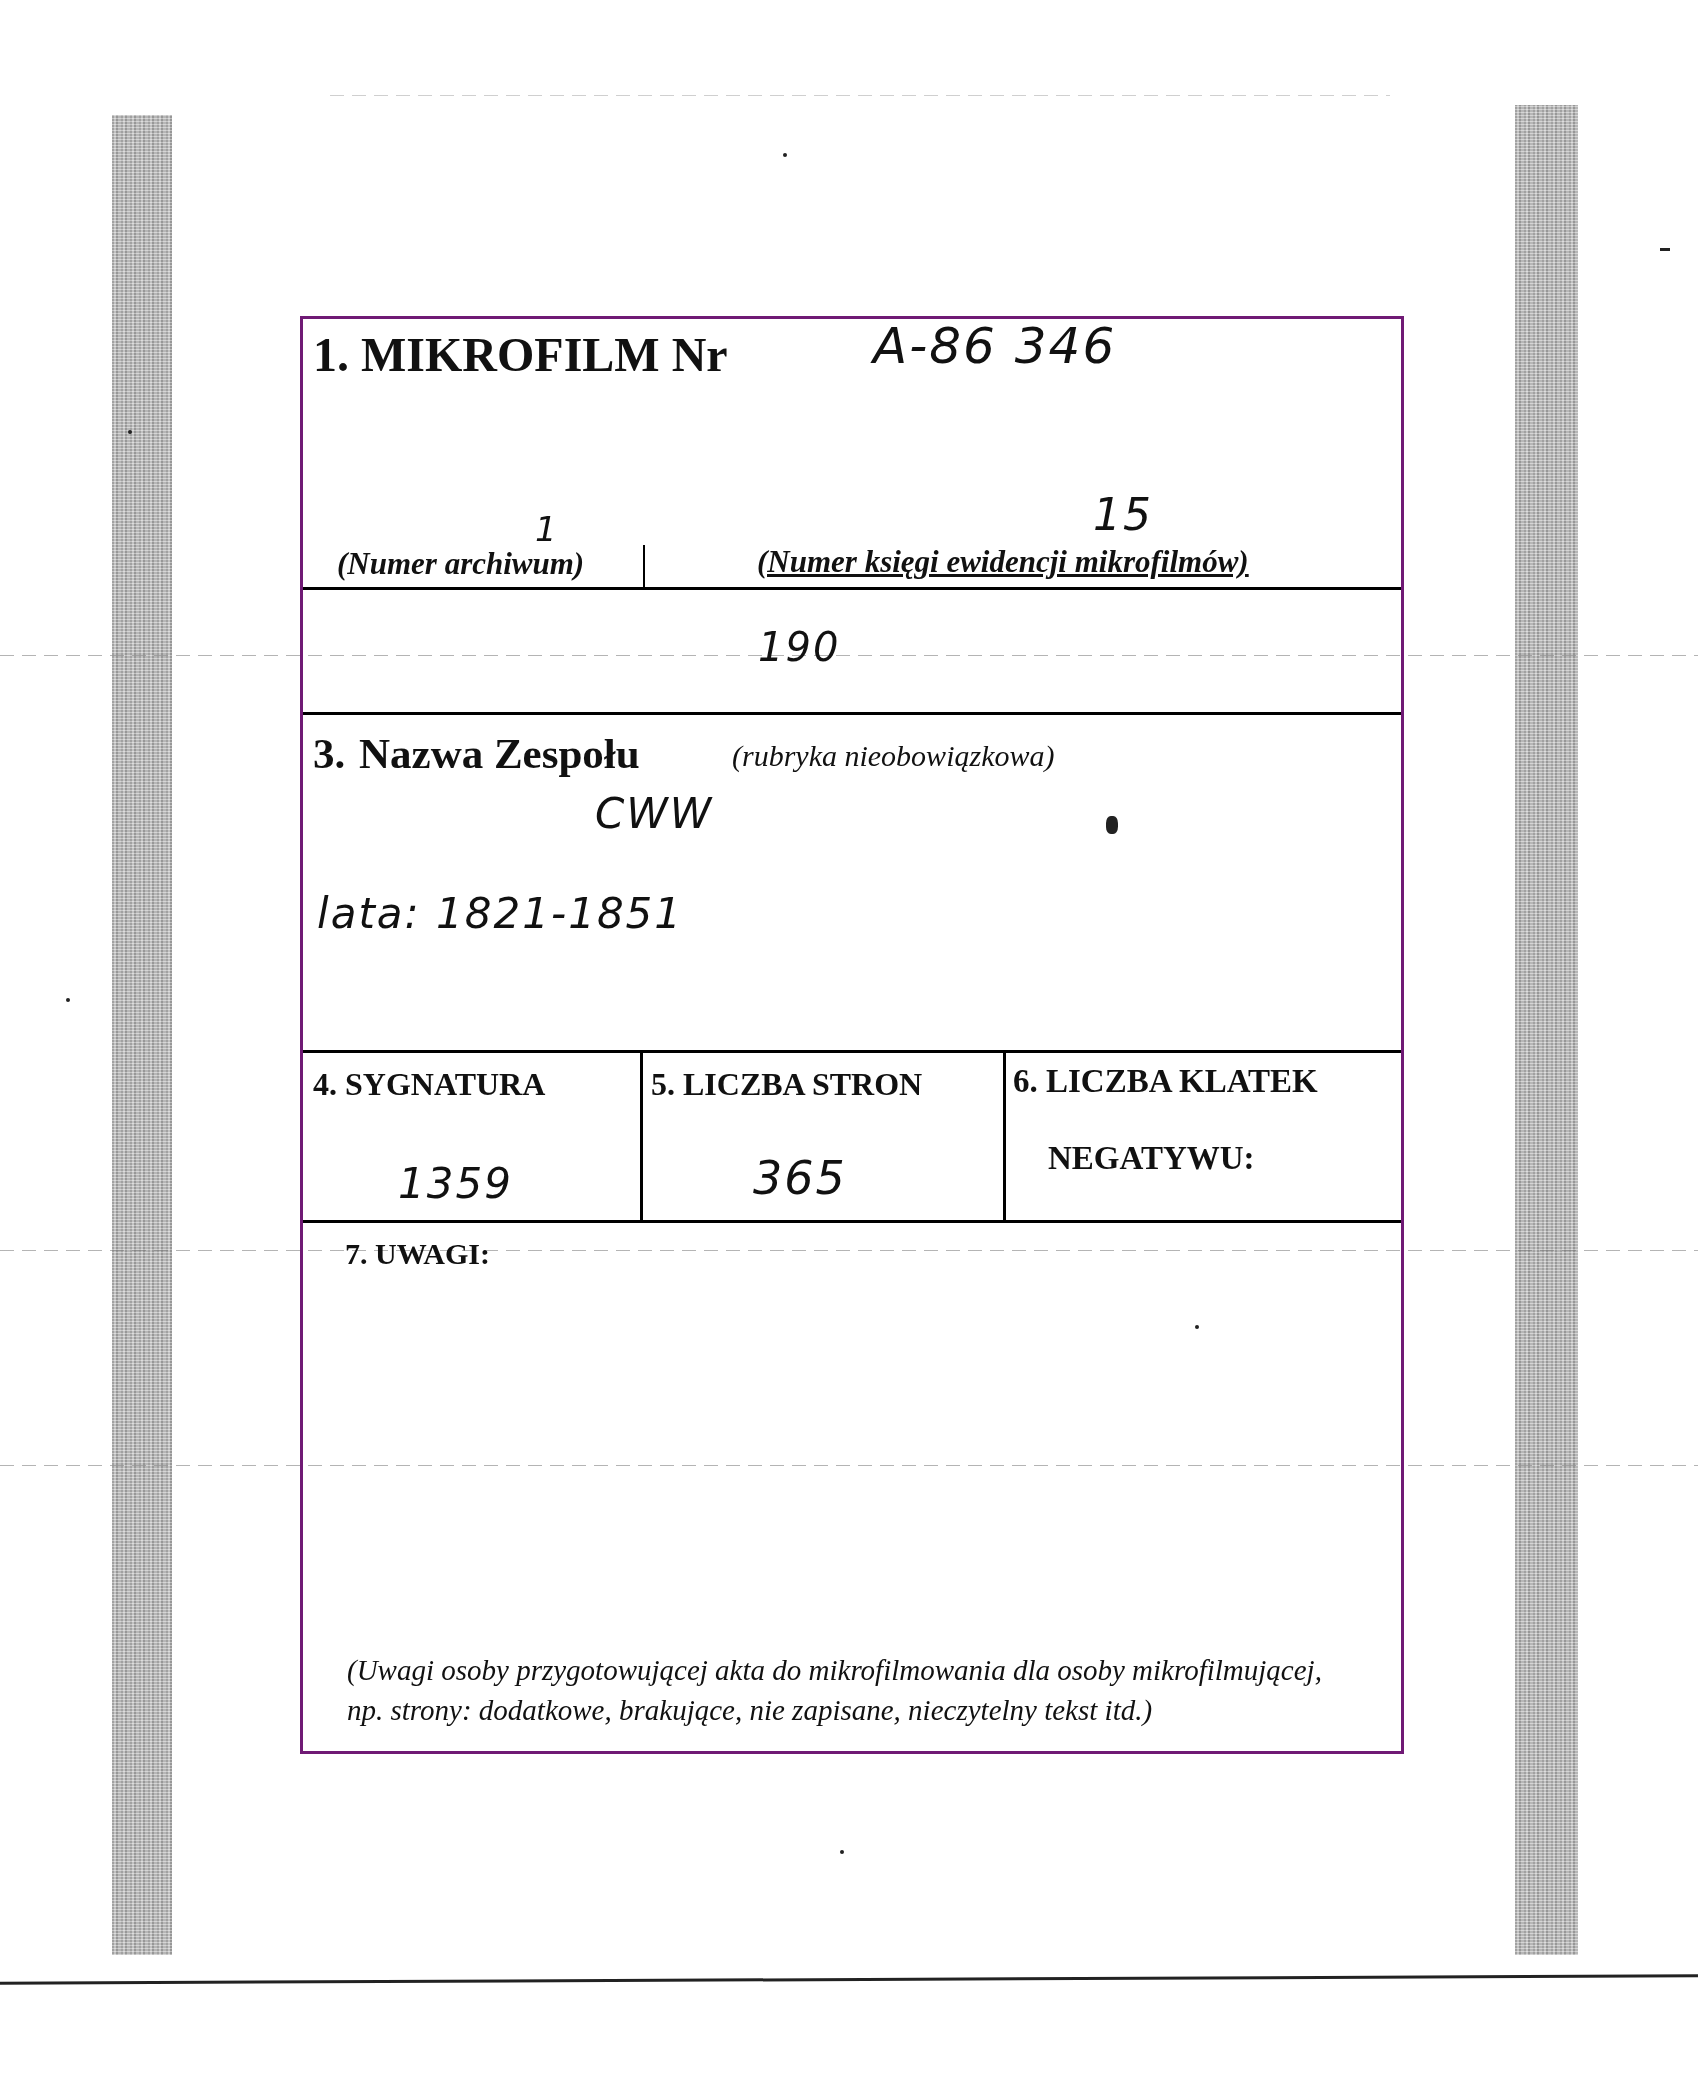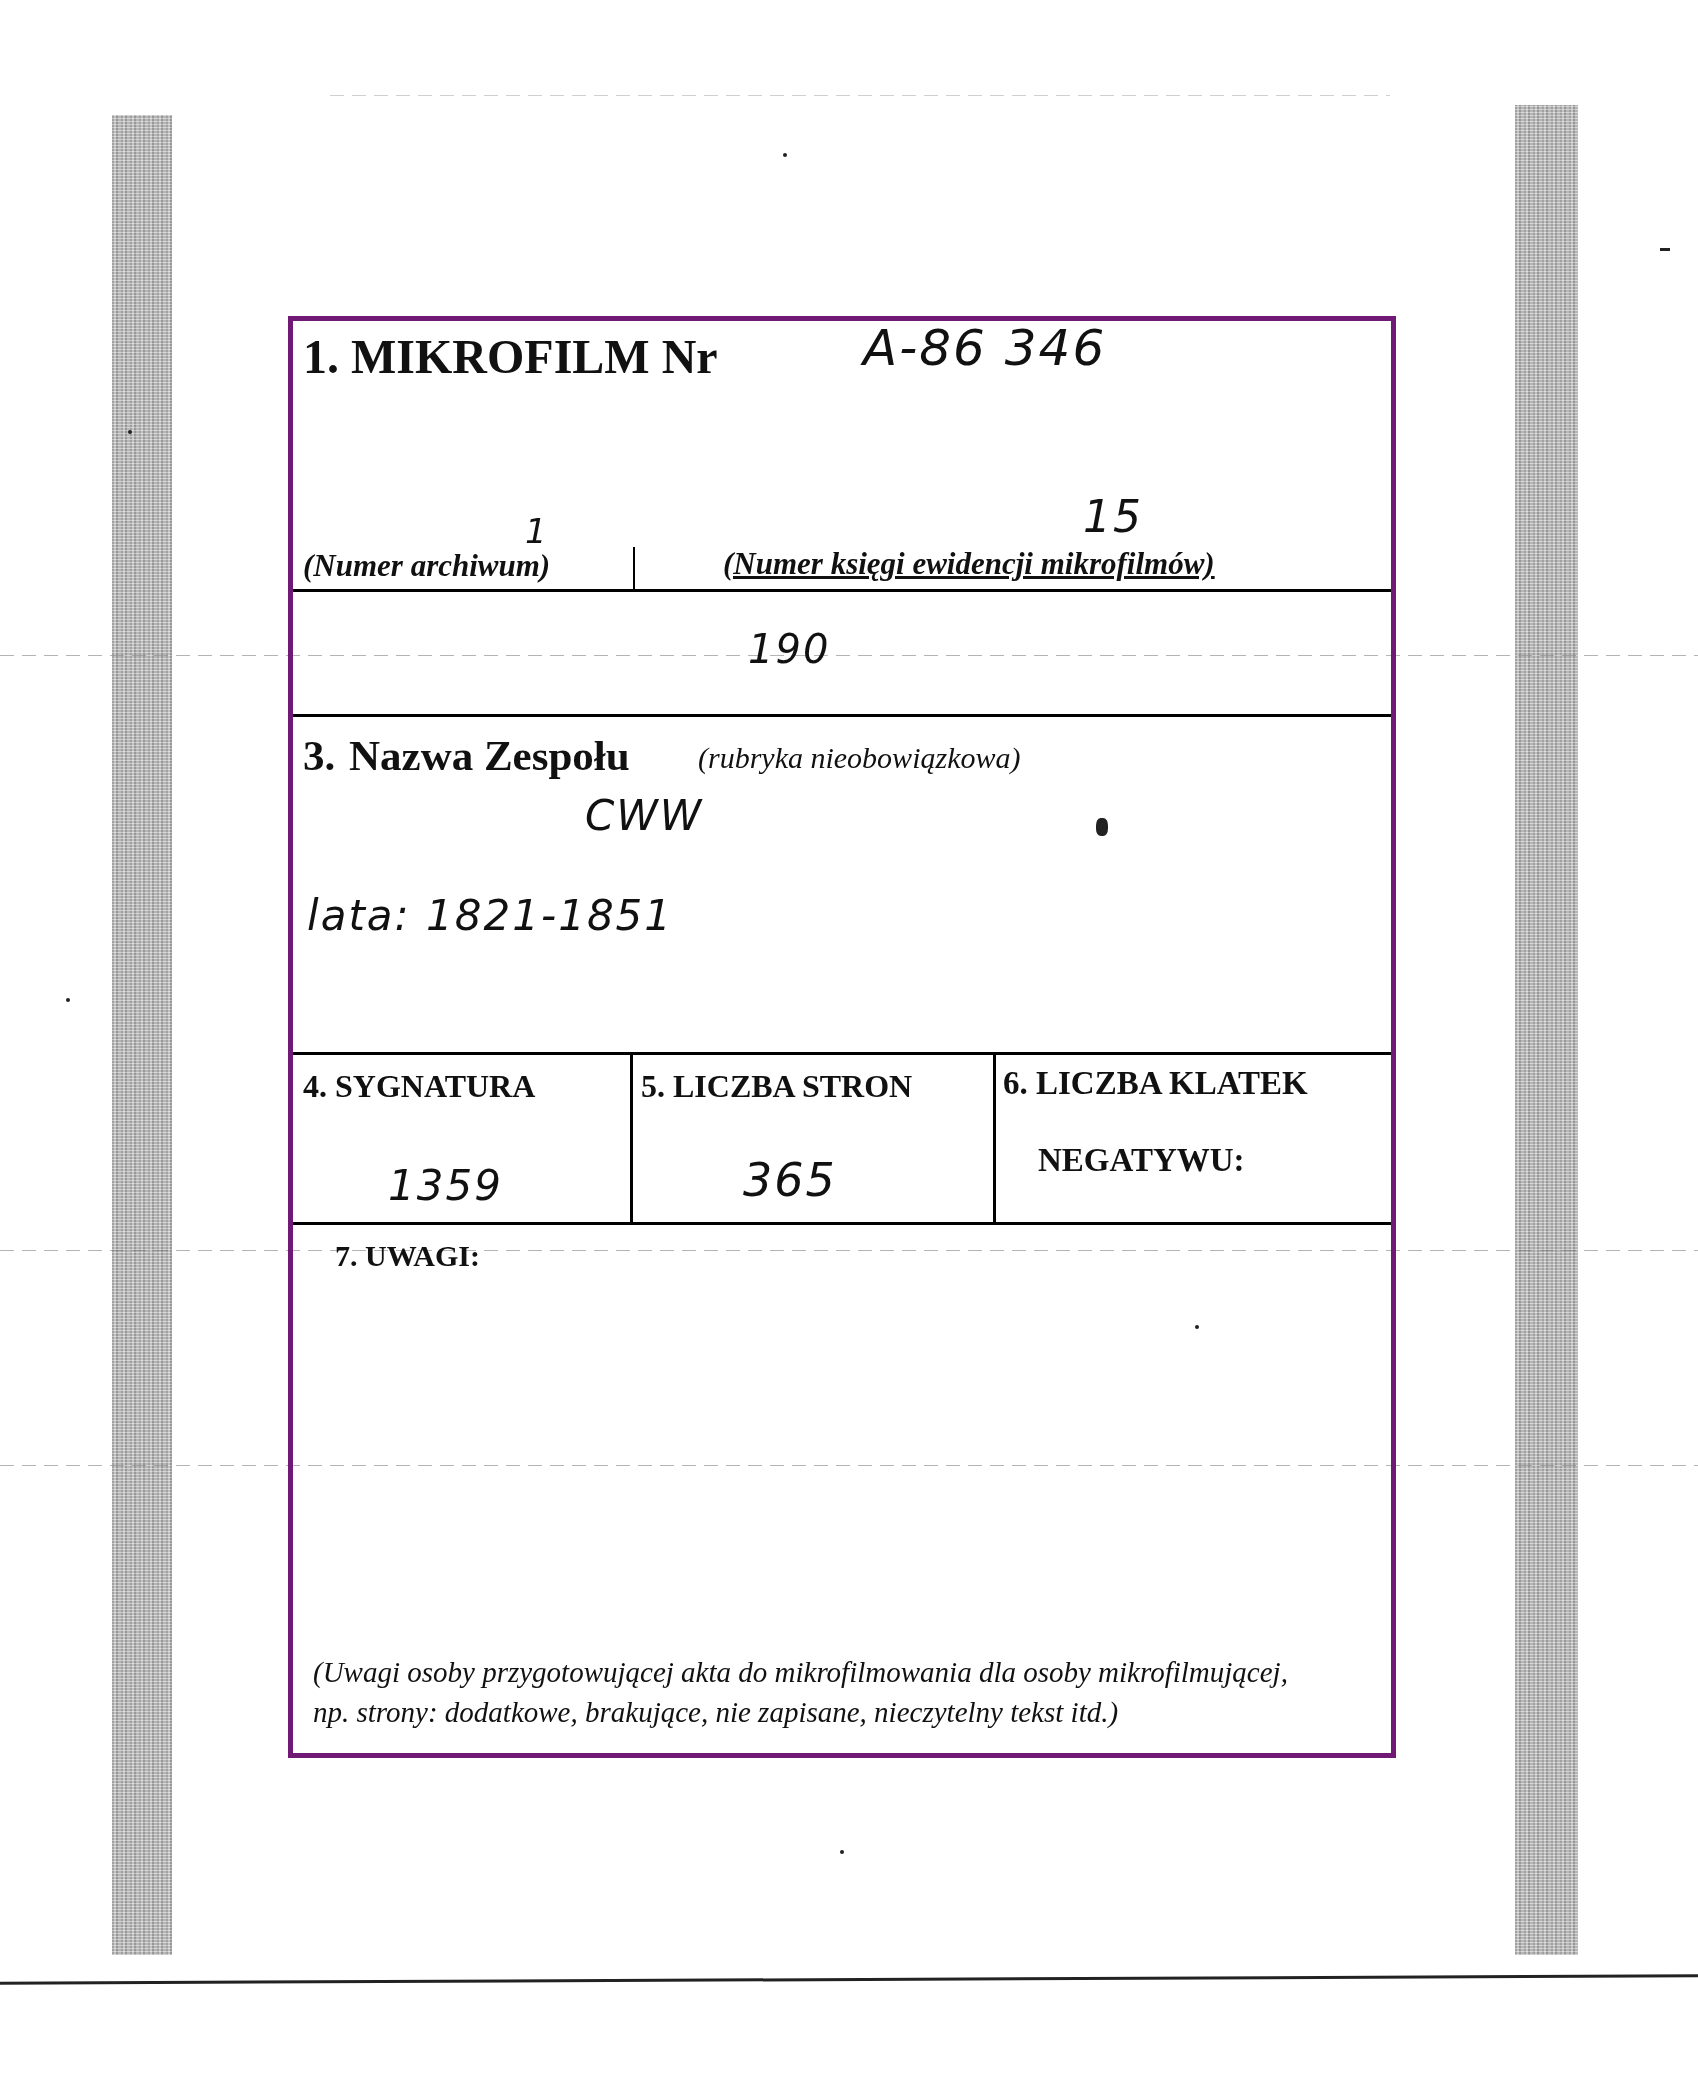--- a/index.html
+++ b/index.html
@@ -1,24 +1,24 @@
 <!DOCTYPE html>
 <html><head>
 <meta charset="utf-8">
 <style>
   html,body{margin:0;padding:0;background:#fff;}
   body{width:1698px;height:2095px;position:relative;overflow:hidden;font-family:"Liberation Serif",serif;color:#111;}
   .strip{position:absolute;background:repeating-linear-gradient(90deg,#9a9a9a 0 2px,#c4c4c4 2px 4px,#8e8e8e 4px 6px,#b5b5b5 6px 9px);opacity:.85;}
   .strip::after{content:"";position:absolute;inset:0;background:repeating-linear-gradient(0deg,rgba(255,255,255,.35) 0 1px,rgba(0,0,0,.06) 1px 3px);}
   .hline{position:absolute;height:1px;background:repeating-linear-gradient(90deg,#777 0 14px,transparent 14px 22px);opacity:.55;}
-  .box{position:absolute;left:288px;top:316px;width:1098px;height:1432px;border:5px solid #701a75;box-sizing:content-box;}
+  .box{position:absolute;left:300px;top:316px;width:1098px;height:1432px;border:3px solid #701a75;box-sizing:content-box;}
   .row-line{position:absolute;left:0;right:0;height:3px;background:#000;}
   .vline{position:absolute;width:3px;background:#000;}
   .lbl{position:absolute;font-weight:bold;white-space:nowrap;}
-  .it{position:absolute;font-style:italic;white-space:nowrap;}
+  .it{position:absolute;font-style:italic;white-space:nowrap;margin-left:24px;}
   .hand{position:absolute;font-family:"DejaVu Sans",sans-serif;font-style:italic;font-weight:300;white-space:nowrap;color:#111;letter-spacing:2px;}
   .speck{position:absolute;width:4px;height:4px;background:#222;border-radius:50%;}
 </style>
 </head>
 <body>
 
 <div class="strip" style="left:112px;top:115px;width:60px;height:1840px;"></div>
 <div class="strip" style="left:1515px;top:105px;width:63px;height:1850px;"></div>
 
 <div class="hline" style="left:0;top:655px;width:1698px;"></div>

